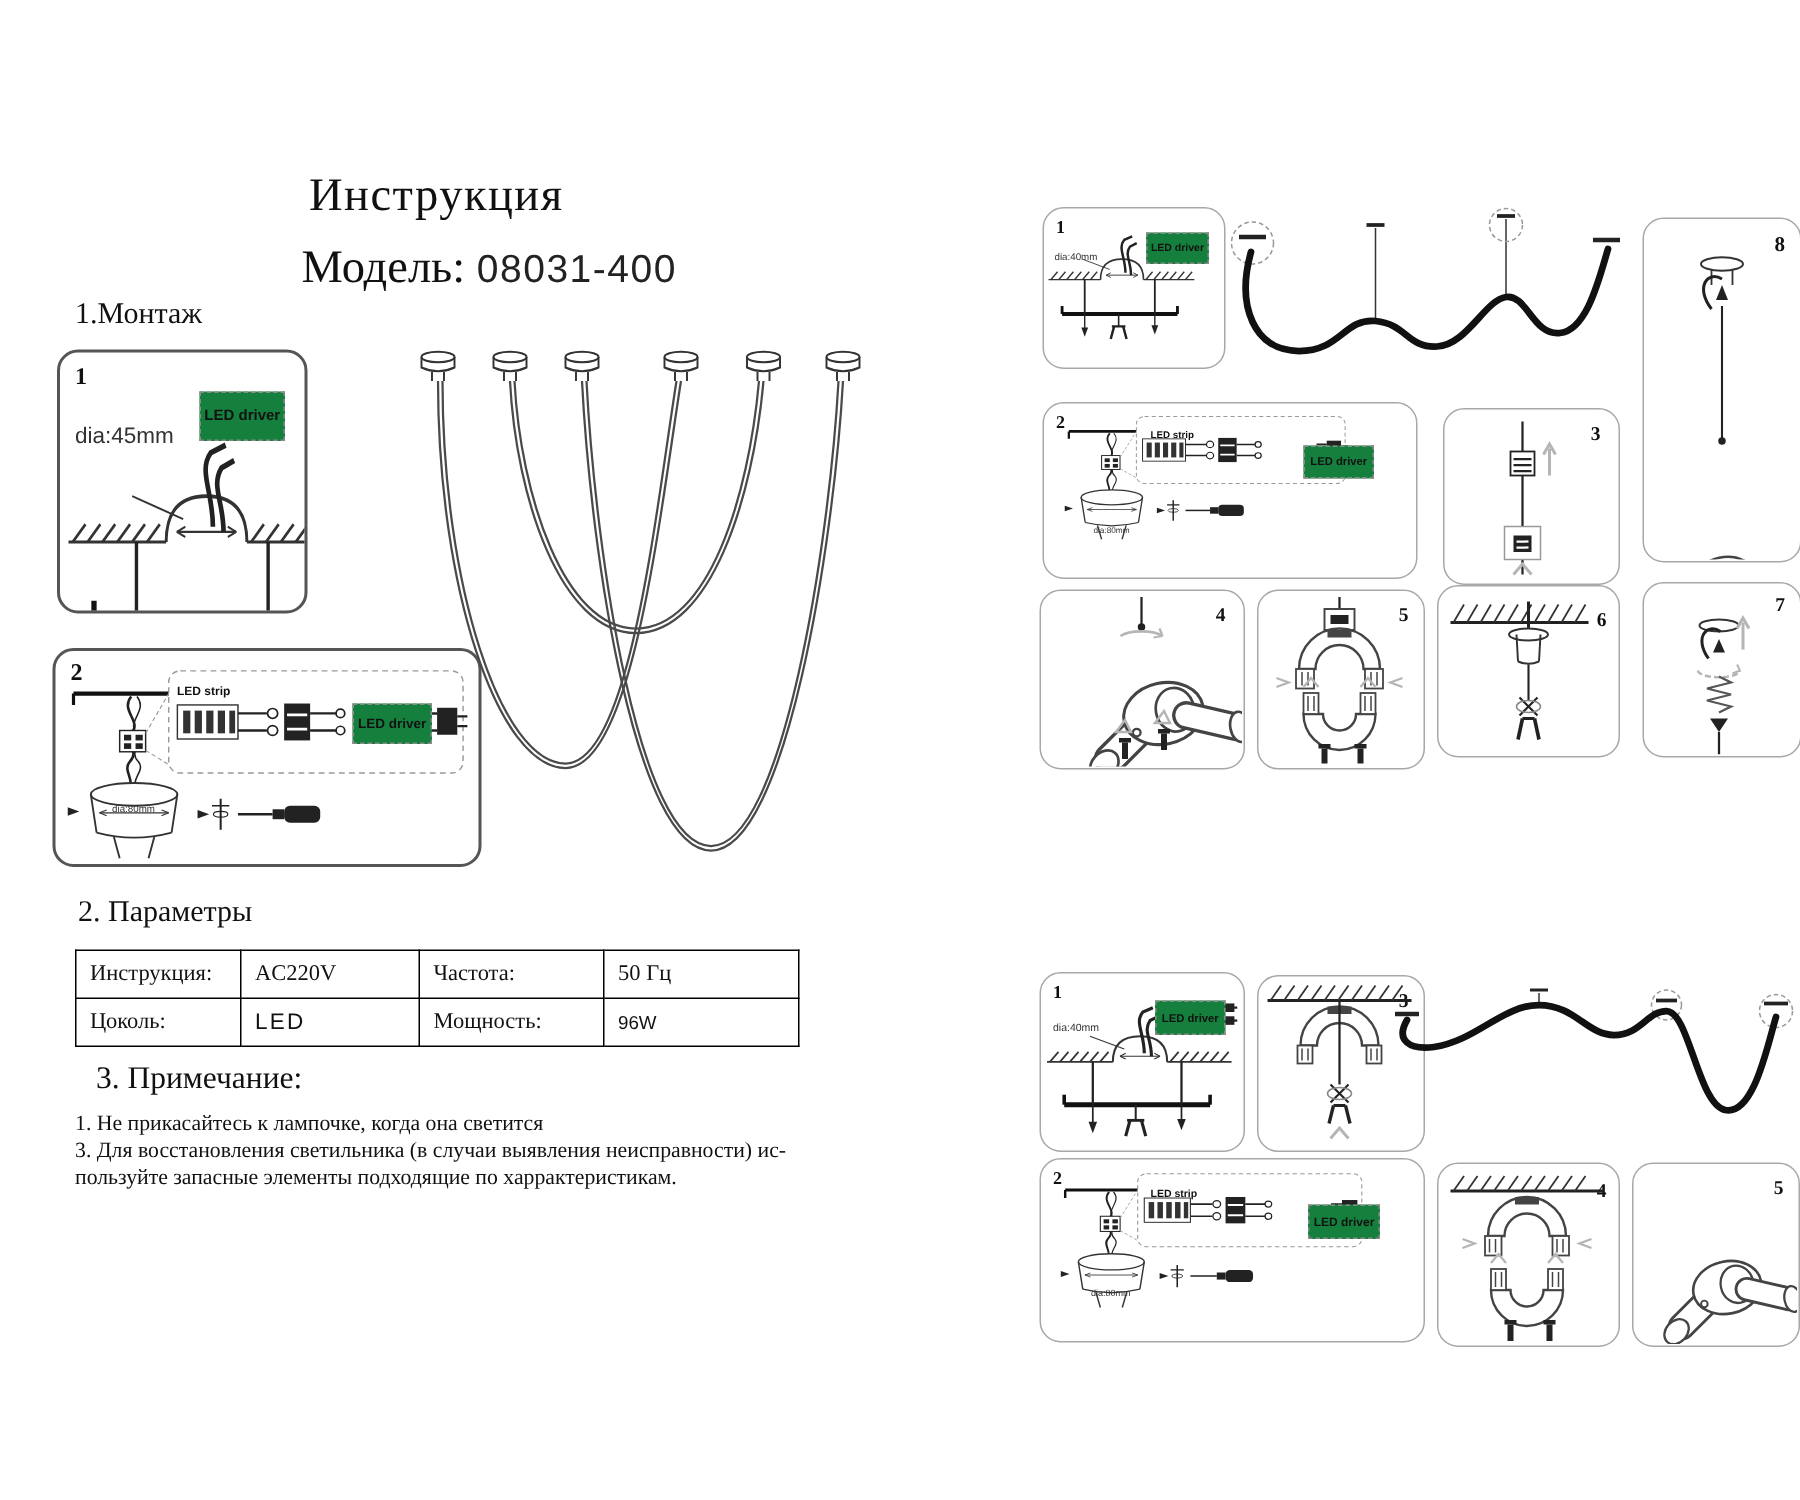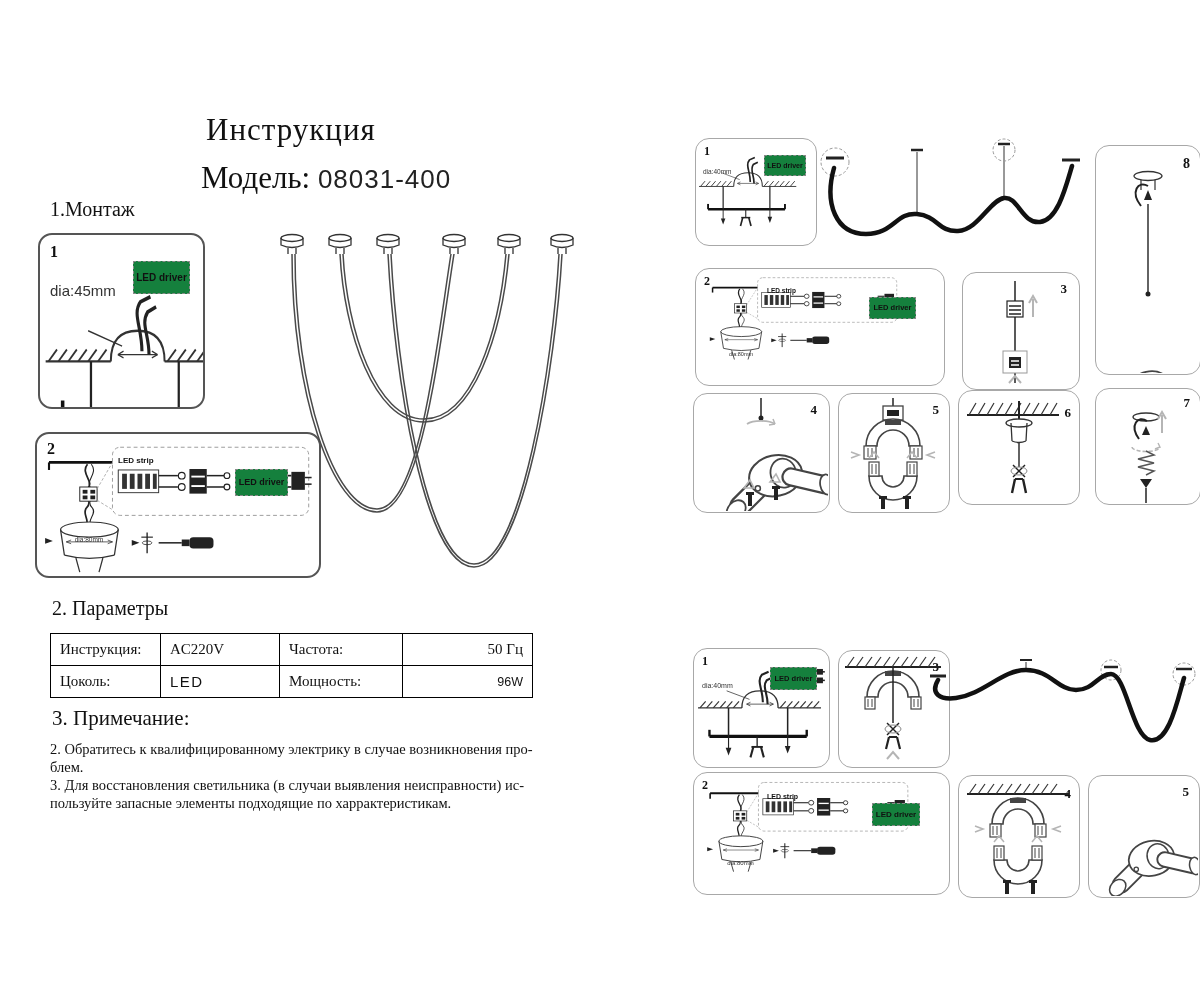--- a/index.html
+++ b/index.html
@@ -14,21 +14,21 @@
        white-space:nowrap;line-height:1;}
   .box-lbl{border:1px dashed #8a8a8a;background:#15803d;display:flex;align-items:center;justify-content:center;}
   .dia{font-weight:400;color:#333;}
   .ctr{text-align:center;}
   h1.title{position:absolute;left:206px;top:112px;margin:0;font-weight:400;font-size:31px;letter-spacing:1px;}
   .model-line{position:absolute;left:201px;top:160px;font-size:31px;white-space:nowrap;}
   .model-num{font-family:"Liberation Sans",sans-serif;font-size:26px;color:#222;letter-spacing:1px;}
   .h2{position:absolute;font-size:20px;}
   table.params{position:absolute;left:50px;top:633px;border-collapse:collapse;font-size:15px;}
   table.params td{border:1.5px solid #000;height:32px;padding:0 9px;box-sizing:border-box;}
-  td.w1{width:110px;} td.w2{width:119px;} td.w3{width:123px;} td.w4{width:130px;text-align:right;}
+  td.w1{width:110px;} td.w2{width:119px;} td.w3{width:123px;} td.w4{width:130px;}
   .v-sans{font-family:"Liberation Sans",sans-serif;letter-spacing:1.5px;}
   .v-sans-sm{font-family:"Liberation Sans",sans-serif;font-size:12.5px;}
   .notes{position:absolute;left:50px;top:740px;width:565px;font-size:14.5px;line-height:18px;}
   .notes div{white-space:pre-line;}
 </style>
 </head>
 <body>
 
 <svg width="0" height="0" style="position:absolute" aria-hidden="true">
 <defs>
@@ -222,25 +222,24 @@
   </tr>
   <tr>
     <td class="w1">Цоколь:</td>
     <td class="w2 v-sans">LED</td>
     <td class="w3">Мощность:</td>
     <td class="w4 v-sans-sm">96W</td>
   </tr>
 </tbody>
   </table>
 
-<div class="h2 abs" style="left:52px;top:706px;font-size:21px;">3. Примечание:</div>
+<div class="h2 abs" style="left:64px;top:706px;font-size:21px;">3. Примечание:</div>
 
 <div class="notes">
-  <div>2. Обратитесь к квалифицированному электрику в случае возникновения про-
-блем.</div>
+  <div>1. Не прикасайтесь к лампочке, когда она светится</div>
   <div>3. Для восстановления светильника (в случаи выявления неисправности) ис-
 пользуйте запасные элементы подходящие по харрактеристикам.</div>
 </div>
 
 <div class="panel lt" style="left:695px;top:138px;width:122px;height:108px;">
   <span class="pnum" style="left:8px;top:5px;font-size:12px;">1</span>
   <svg width="119" height="105">
     <use href="#sym-mount" transform="scale(0.868,0.875)"></use>
   </svg>
   <span class="lbl box-lbl" style="left:68px;top:16px;width:40px;height:19px;font-size:7px;">LED driver</span>

